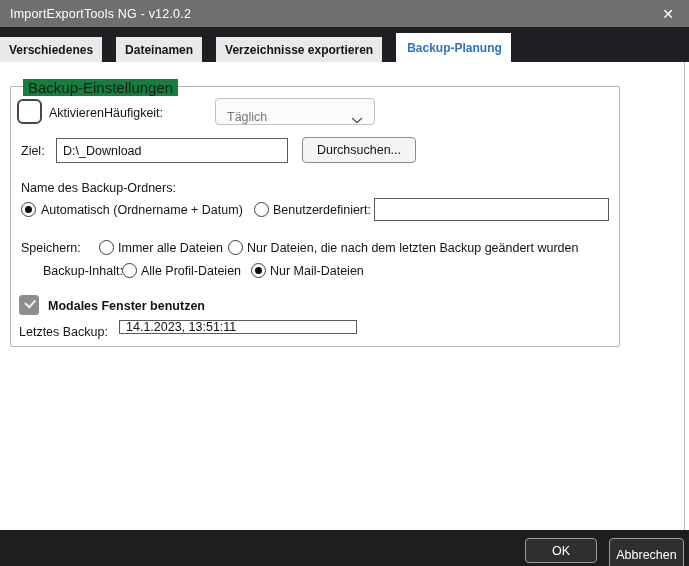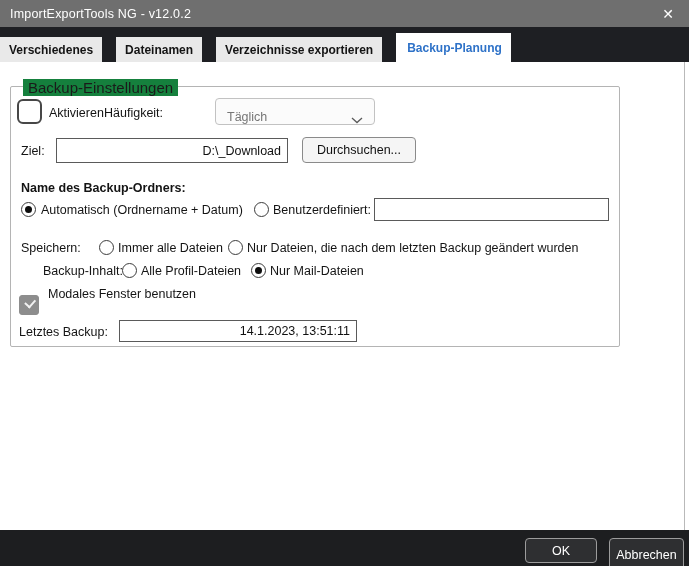--- a/index.html
+++ b/index.html
@@ -43,21 +43,21 @@
           background:#fff; }
   .radio.selected::after{ content:""; position:absolute; left:3px; top:3px; width:7px; height:7px;
           background:#0d0d0d; border-radius:50%; }
 
   .select{ position:absolute; left:174px; top:97px; width:160px; height:27px; background:#fbfbfb;
            border:1px solid #c2c2c2; border-radius:4px; display:flex; align-items:flex-end;margin-left:40px; }
   .select .sel-value{ font-size:12.5px; color:#767676; margin-left:11px; flex:1; }
   .select .chevron{ margin-right:11px; display:flex; }
 
   .textinput{ position:absolute; border:1px solid #5a5a5a; background:#fff; font-size:12.5px;
-              color:#101010; padding:0 6px; font-family:"Liberation Sans", sans-serif; border-radius:0; outline:none;text-align:right; }
+              color:#101010; padding:0 6px; font-family:"Liberation Sans", sans-serif; border-radius:0; outline:none; }
 
   .btn-light{ position:absolute; background:#f5f5f5; border:1px solid #8a8a8a; border-radius:4px;
               font-size:12.5px; color:#101010; font-family:"Liberation Sans", sans-serif; }
 
   .footer{ position:absolute; left:0; top:530px; width:689px; height:36px; background:#1d1e20; }
   .btn-dark{ position:absolute; background:#2e2f31; border:1px solid #9c9c9c; border-radius:4px;
              color:#ffffff; font-size:12.5px; font-family:"Liberation Sans", sans-serif; }
 </style>
 </head>
 <body>
@@ -90,44 +90,44 @@
           <svg width="12" height="7" viewBox="0 0 12 7">
               <polyline points="1,1 6,5.6 11,1" fill="none" stroke="#5a5a5a" stroke-width="1.3"></polyline>
             </svg>
         </span>
       </div>
 
       <div class="lbl" style="left:10px; top:57px;">Ziel:</div>
       <input class="textinput" style="left: 45px; top: 51px; width: 232px; height: 25px;" value="D:\_Download">
       <button class="btn-light" style="left:291px; top:50px; width:114px; height:26px;">Durchsuchen...</button>
 
-      <div class="lbl" style="left:10px; top:94px;font-weight:bold;">Name des Backup-Ordners:</div>
+      <div class="lbl" style="left:10px; top:94px;">Name des Backup-Ordners:</div>
       <div class="radio selected" style="left:10px; top:115px;"></div>
       <div class="lbl" style="left:30px; top:116px;">Automatisch (Ordnername + Datum)</div>
       <div class="radio" style="left:243px; top:115px;"></div>
       <div class="lbl" style="left:262px; top:116px;">Benutzerdefiniert:</div>
       <input class="textinput" style="left: 363px; top: 111px; width: 235px; height: 23px;" value="">
 
       <div class="lbl" style="left:10px; top:154px;">Speichern:</div>
       <div class="radio" style="left:88px; top:153px;"></div>
       <div class="lbl" style="left:107px; top:154px;">Immer alle Dateien</div>
       <div class="radio" style="left:217px; top:153px;"></div>
       <div class="lbl" style="left:236px; top:154px;">Nur Dateien, die nach dem letzten Backup geändert wurden</div>
 
       <div class="lbl" style="left:10px; top:177px;margin-left:22px;">Backup-Inhalt:</div>
       <div class="radio" style="left:111px; top:176px;"></div>
       <div class="lbl" style="left:130px; top:177px;">Alle Profil-Dateien</div>
       <div class="radio selected" style="left:240px; top:176px;"></div>
       <div class="lbl" style="left:259px; top:177px;">Nur Mail-Dateien</div>
 
       <div class="checkbox cb-small checked" style="left:8px; top:208px;"></div>
-      <div class="lbl" style="left:37px; top:200px;">Modales Fenster benutzen</div>
+      <div class="lbl" style="left:37px; top:212px;font-weight:bold;">Modales Fenster benutzen</div>
 
       <div class="lbl" style="left:8px; top:238px;">Letztes Backup:</div>
-      <input class="textinput" style="left: 108px; top: 233px; width: 238px; height: 22px;" value="14.1.2023, 13:51:11">
+      <input class="textinput" style="left: 108px; top: 233px; width: 238px; height: 14px;" value="14.1.2023, 13:51:11">
     </div>
   </div>
 
   <div class="footer">
     <button class="btn-dark" style="left:525px; top:8px; width:72px; height:25px;">OK</button>
     <button class="btn-dark" style="left:609px; top:8px; width:75px; height:34px;">Abbrechen</button>
   </div>
 
 </div>
 

